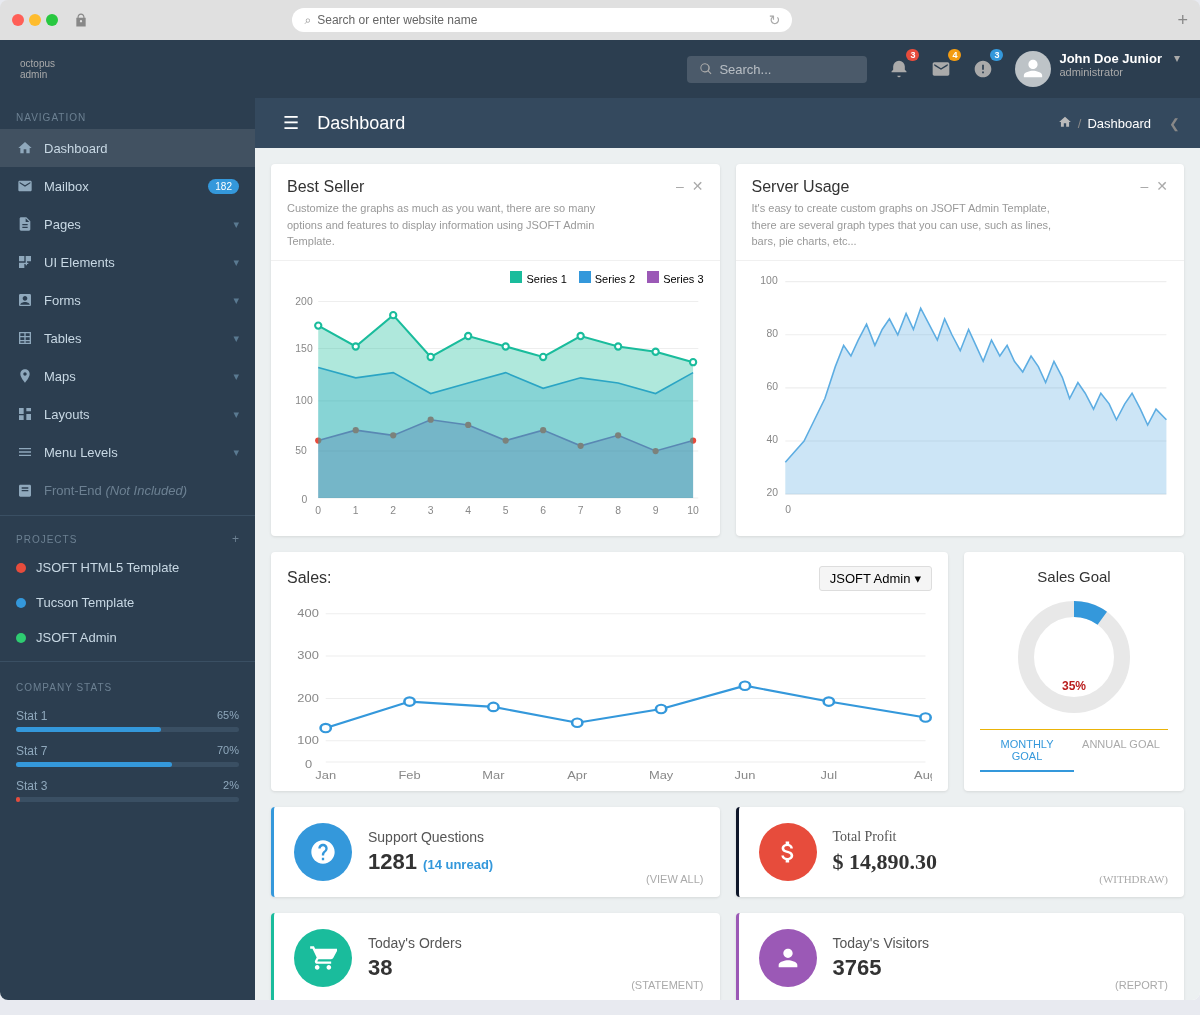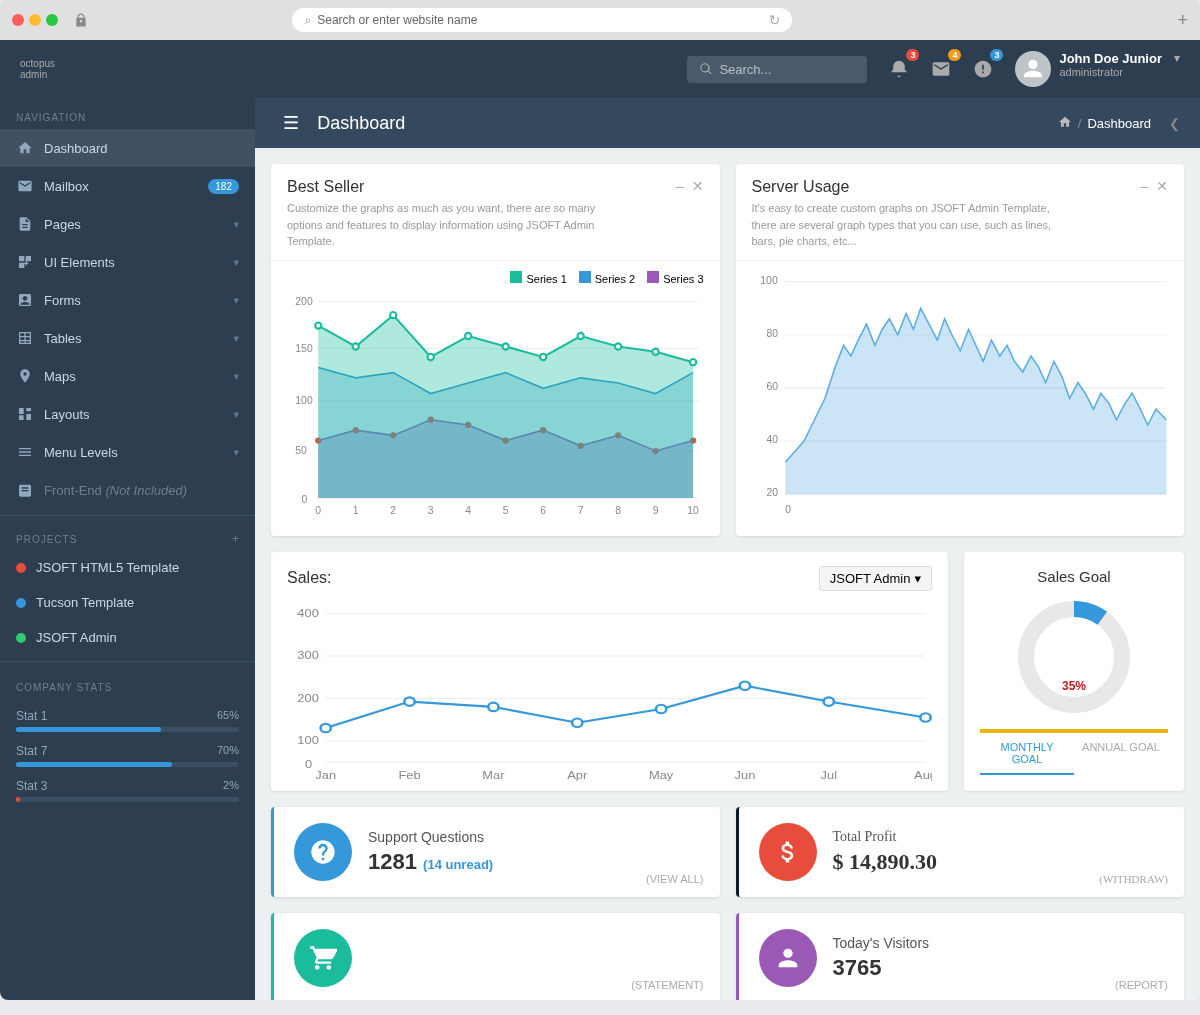--- a/index.html
+++ b/index.html
@@ -284,21 +284,21 @@
       top: 50%; left: 50%;
       transform: translate(-50%, -50%);
       font-size: 12px;
       font-weight: 600;
       color: #b91c1c;
       margin-top: 29px;
     }
     .goals-tabs {
       display: flex;
       gap: 0;
-      border-top: 4px solid #eab308;
+      border-top: 1px solid #eab308;
       width: 100%;
       margin-top: 12px;
     }
     .goals-tab {
       flex: 1;
       text-align: center;
       padding: 8px 4px;
       font-size: 11px;
       color: #aaa;
       cursor: pointer;
@@ -767,20 +767,24 @@
           </div>
         </div>
 
         <div class="row">
           <div class="stat-card col-half border-teal">
             <div class="stat-card-icon" style="background:#1abc9c;">
               <svg viewBox="0 0 24 24">
                   <path d="M7 18c-1.1 0-1.99.9-1.99 2S5.9 22 7 22s2-.9 2-2-.9-2-2-2zM1 2v2h2l3.6 7.59-1.35 2.45c-.16.28-.25.61-.25.96C5 16.1 6.1 17 7 17h12v-2H7.42c-.14 0-.25-.11-.25-.25l.03-.12.9-1.63H19c.75 0 1.41-.41 1.75-1.03l3.58-6.49A1 1 0 0023.46 4H5.21l-.94-2H1zm16 16c-1.1 0-1.99.9-1.99 2s.89 2 1.99 2 2-.9 2-2-.9-2-2-2z"></path>
                 </svg>
             </div>
+            <div class="stat-card-info">
+              <div class="stat-card-label">Today's Orders</div>
+              <div class="stat-card-value">38</div>
+            </div>
             <span class="stat-card-action">(STATEMENT)</span>
           </div>
           <div class="stat-card col-half border-purple">
             <div class="stat-card-icon" style="background:#9b59b6;">
               <svg viewBox="0 0 24 24">
                   <path d="M12 12c2.21 0 4-1.79 4-4s-1.79-4-4-4-4 1.79-4 4 1.79 4 4 4zm0 2c-2.67 0-8 1.34-8 4v2h16v-2c0-2.66-5.33-4-8-4z"></path>
                 </svg>
             </div>
             <div class="stat-card-info">
               <div class="stat-card-label">Today's Visitors</div>

